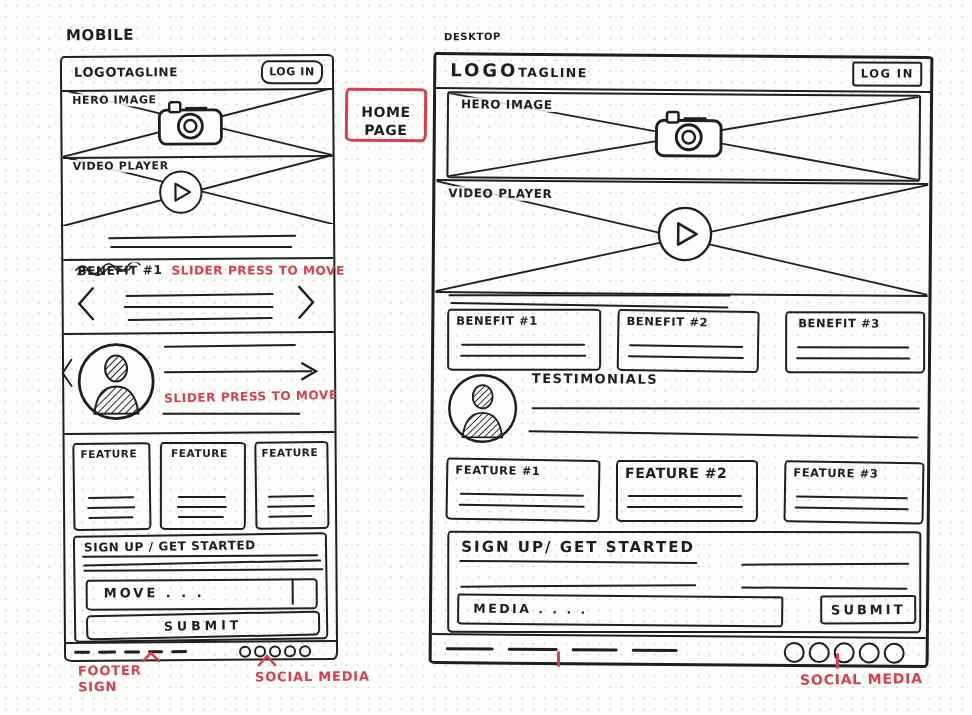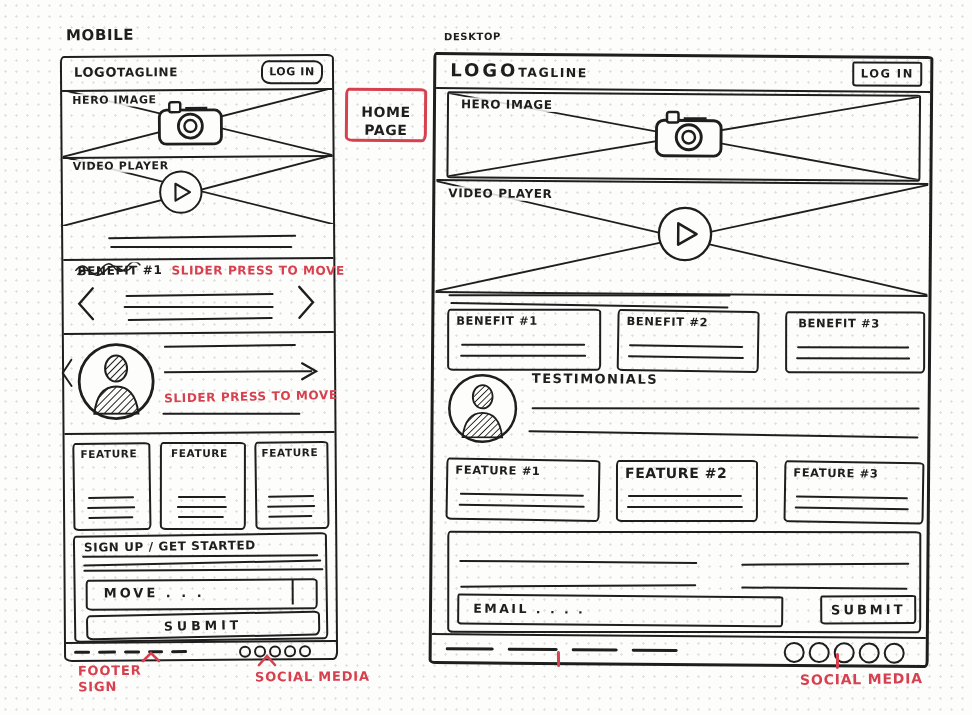--- a/index.html
+++ b/index.html
@@ -260,26 +260,27 @@
       <div class="ln" style="left:10px;top:33px;width:114px;"></div>
       <div class="ln" style="left:9px;top:44px;width:116px;"></div>
     </div>
     <div class="card rB" style="left:351px;top:403px;width:136px;height:58px;">
       <span class="abs t" style="left:7px;top:3px;font-size:11.5px;">FEATURE #3</span>
       <div class="ln" style="left:10px;top:33px;width:112px;"></div>
       <div class="ln" style="left:9px;top:44px;width:114px;"></div>
     </div>
 
     <div class="card rA" style="left:15px;top:474px;width:470px;height:98px;">
+      <span class="abs t" style="left:12px;top:5px;font-size:15px;letter-spacing:2px;">SIGN UP/ GET STARTED</span>
       <div class="ln rB" style="left:10px;top:28px;width:238px;height:2.4px;"></div>
       <div class="ln rA" style="left:292px;top:30px;width:168px;"></div>
       <div class="ln rA" style="left:11px;top:52px;width:236px;"></div>
       <div class="ln rB" style="left:292px;top:54px;width:166px;"></div>
       <div class="abs rB" style="left:8px;top:62px;width:322px;height:27px;border:2.3px solid var(--ink);border-radius:2px 4px 3px 5px/4px 2px 5px 3px;">
-        <span class="t" style="position:absolute;left:14px;top:5px;font-size:12.5px;letter-spacing:2.5px;">EMAIL . . . .</span>
+        <span class="t" style="position:absolute;left:14px;top:5px;font-size:12.5px;letter-spacing:2.5px;">MEDIA . . . .</span>
       </div>
       <div class="abs rA" style="left:371px;top:62px;width:92px;height:25px;border:2.3px solid var(--ink);border-radius:2px 4px 3px 5px/4px 2px 5px 3px;text-align:center;">
         <span class="t" style="font-size:13px;letter-spacing:3px;line-height:25px;">SUBMIT</span>
       </div>
     </div>
 
     <div class="abs" style="left:0;top:578px;right:0;height:28px;border-top:2.6px solid var(--ink);">
       <div class="dash" style="left:14px;top:12px;width:48px;"></div>
       <div class="dash" style="left:76px;top:12px;width:50px;"></div>
       <div class="dash" style="left:140px;top:12px;width:46px;"></div>

